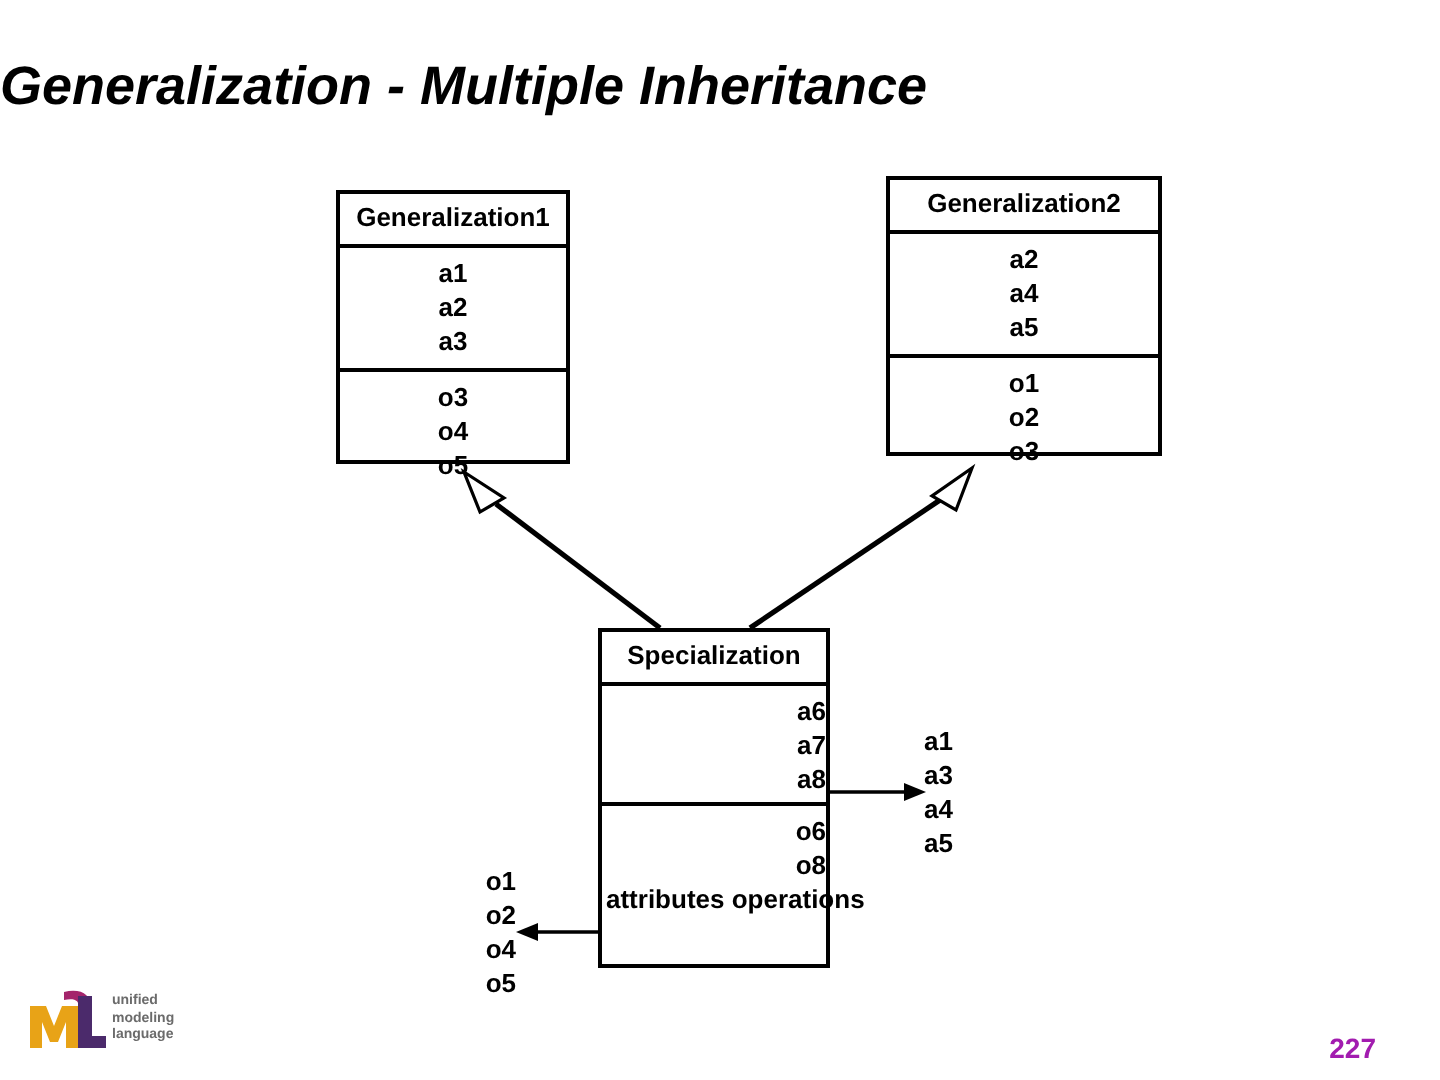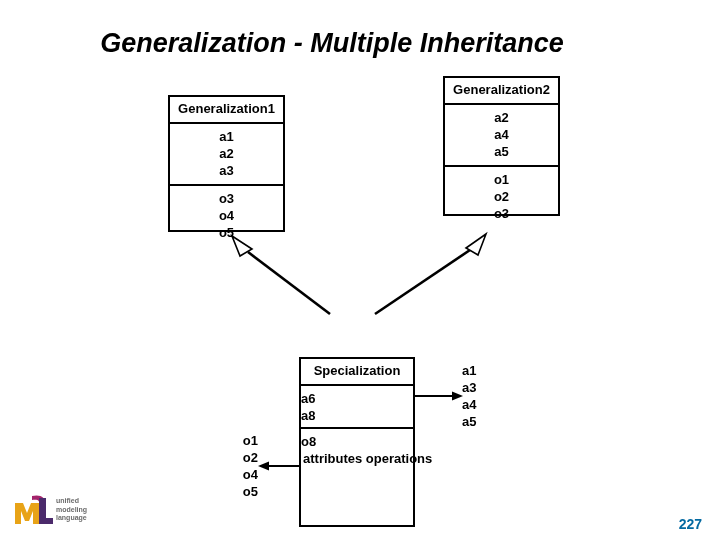--- a/index.html
+++ b/index.html
@@ -16,27 +16,25 @@
     font-family: "Liberation Sans", sans-serif;
     color: #000000;
   }
 
   
   .slide-title {
     position: absolute;
     left: 0;
     top: 28px;
     width: 580px;
-    text-align: center;
     font-size: 27px;
     font-weight: bold;
     font-style: italic;
     letter-spacing: 0px;
     white-space: nowrap;
-    padding-left: 42px;
   }
 
   
   .uml-box {
     position: absolute;
     box-sizing: border-box;
     border: 2px solid #000;
     background: #ffffff;
   }
   .uml-compartment {
@@ -57,21 +55,21 @@
     font-size: 13px;
     font-weight: bold;
     line-height: 17px;
     padding: 4px 0 5px 0;
   }
   .uml-list .row { white-space: nowrap; }
   .uml-list.center .row { text-align: center; }
 
   
   .spec-list { font-size: 13px; font-weight: bold; line-height: 17px; padding: 4px 0 3px 0; }
-  .spec-list .item { white-space: nowrap; }
+  .spec-list .item { padding-left: 12px; white-space: nowrap; text-align: right; }
   .spec-list .note { padding-left: 2px; white-space: nowrap; }
 
   
   .connector-svg {
     position: absolute;
     left: 0;
     top: 0;
     width: 720px;
     height: 540px;
     pointer-events: none;
@@ -85,25 +83,25 @@
     font-weight: bold;
     line-height: 17px;
     white-space: nowrap;
   }
   .annot.right { text-align: left; }
   .annot.left  { text-align: right; }
 
   
   .page-number {
     position: absolute;
-    right: 18px;
+    right: 32px;
     bottom: 8px;
     font-size: 14px;
     font-weight: bold;
-    color: #0369a1;
+    color: #a21caf;
   }
 
   
   .uml-logo {
     position: absolute;
     left: 12px;
     bottom: 10px;
     width: 104px;
     height: 36px;
   }
@@ -152,52 +150,54 @@
     </div>
     <div class="uml-compartment last">
       <div class="uml-list center">
         <div class="row">o3</div>
         <div class="row">o4</div>
         <div class="row">o5</div>
       </div>
     </div>
   </div>
 
-  <div class="uml-box" style="left:443px; top:76px; width:117px; height:140px;">
+  <div class="uml-box" style="left:443px; top:88px; width:138px; height:140px;">
     <div class="uml-compartment">
       <div class="uml-name">Generalization2</div>
     </div>
     <div class="uml-compartment">
       <div class="uml-list center">
         <div class="row">a2</div>
         <div class="row">a4</div>
         <div class="row">a5</div>
       </div>
     </div>
     <div class="uml-compartment last">
       <div class="uml-list center">
         <div class="row">o1</div>
         <div class="row">o2</div>
         <div class="row">o3</div>
       </div>
     </div>
   </div>
 
-  <div class="uml-box" style="left:299px; top:314px; width:116px; height:170px;margin-top:43px;">
+  <div class="uml-box" style="left:299px; top:314px; width:116px; height:170px;">
     <div class="uml-compartment">
       <div class="uml-name">Specialization</div>
     </div>
     <div class="uml-compartment">
       <div class="spec-list">
         <div class="item">a6</div>
+        <div class="item">a7</div>
         <div class="item">a8</div>
       </div>
     </div>
     <div class="uml-compartment last">
       <div class="spec-list">
+        <div class="item">o6</div>
         <div class="item">o8</div>
         <div class="note">attributes operations</div>
       </div>
     </div>
   </div>
 
   <div class="annot right" style="left:462px; top:362px;">
     <div>a1</div>
     <div>a3</div>
     <div>a4</div>

